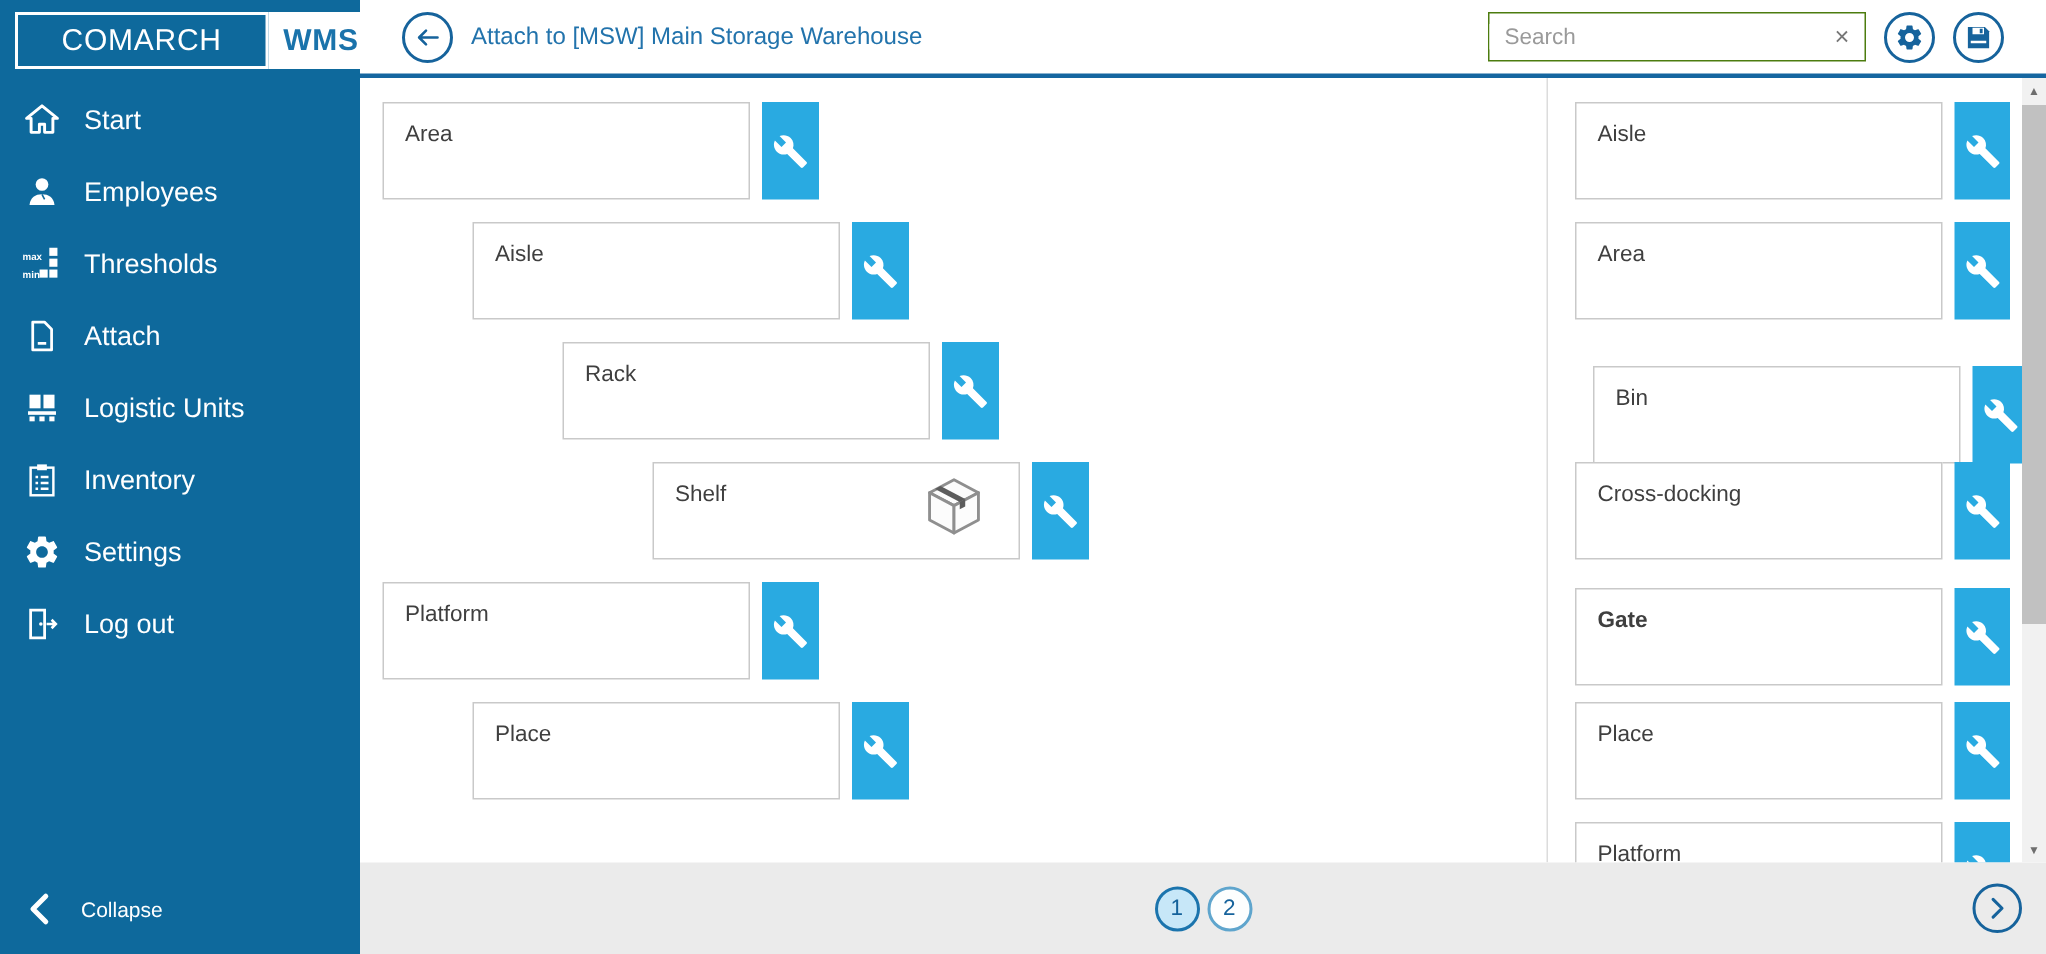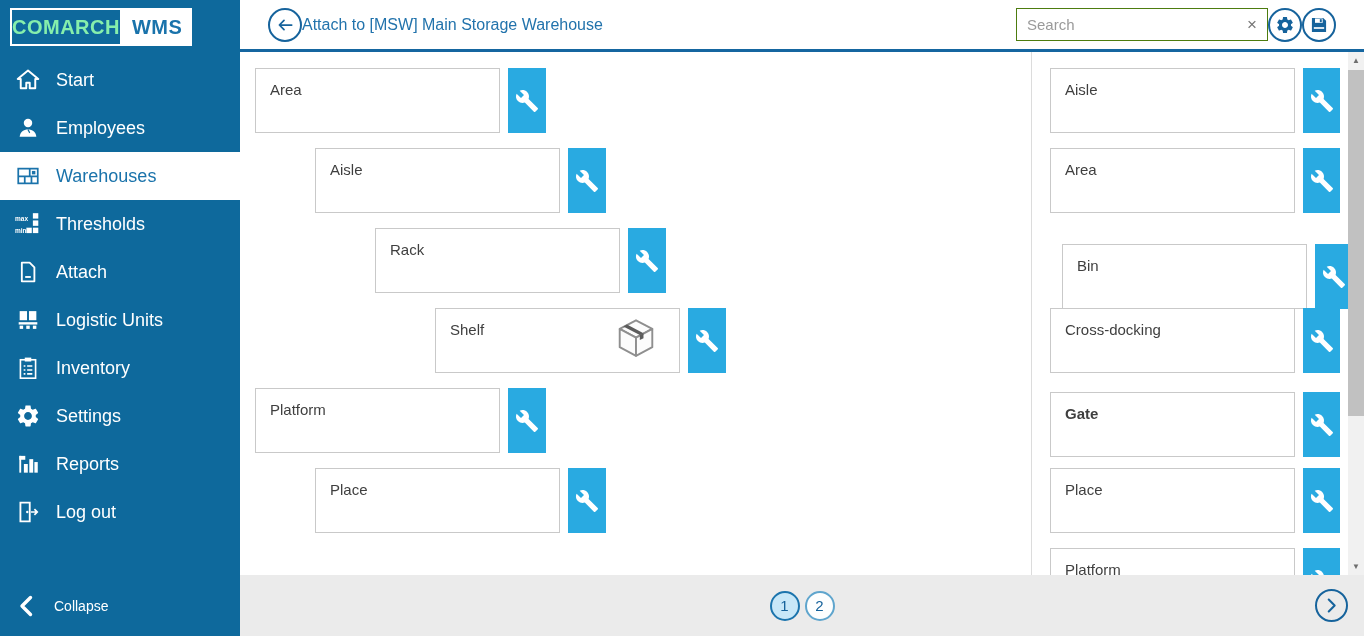--- a/index.html
+++ b/index.html
@@ -6,37 +6,37 @@
     --sidebar:#0e699c; --accent:#29aae1; --blue:#1a73ab; --circle:#16639c;
     --bottombar:#ebebeb; --boxborder:#c9c9c9; --label:#3f3f3f; --divider:#dcdcdc;
   }
   *{box-sizing:border-box; font-family:"Liberation Sans", sans-serif;}
   html,body{margin:0;padding:0;}
   .app{position:relative;width:1364px;height:636px;overflow:hidden;background:#fff;}
 
   
   .sidebar{position:absolute;left:0;top:0;width:240px;height:636px;background:var(--sidebar);}
   .logo{position:absolute;left:10px;top:8px;height:38px;display:flex;align-items:stretch;}
-  .brand1{border:2px solid #fff;color:#86efac;font-weight:bold;font-size:20px;letter-spacing:.5px;
-          display:flex;align-items:center;padding:0 0;}
+  .brand1{border:2px solid #fff;color:#ffffff;font-weight:normal;font-size:20px;letter-spacing:.5px;
+          display:flex;align-items:center;padding:0 29px;}
   .brand2{background:#fff;color:var(--blue);font-weight:bold;font-size:20px;letter-spacing:.5px;
           display:flex;align-items:center;padding:0 10px;}
   .nav{position:absolute;top:56px;left:0;right:0;}
   .nav-item{height:48px;display:flex;align-items:center;gap:15px;padding-left:15px;
             color:#fff;font-size:18px;cursor:pointer;}
   .nav-item.active{background:#fff;color:var(--blue);}
   .icon{display:inline-flex;align-items:center;justify-content:center;}
   .icon svg{width:26px;height:26px;}
   .collapse{position:absolute;left:0;top:575px;width:240px;height:61px;display:flex;
             align-items:center;gap:15px;padding-left:15px;color:#fff;font-size:14px;cursor:pointer;}
   .collapse .icon svg{width:24px;height:24px;}
 
   
   .header{position:absolute;left:240px;top:0;width:1124px;height:52px;background:#fff;
-          border-bottom:3px solid #1566a0;display:flex;align-items:center;padding:0 28px;}
+          border-bottom:3px solid #1566a0;display:flex;align-items:center;padding:0 28px;gap:12px;}
   .circle-btn{width:34px;height:34px;border-radius:50%;border:2px solid var(--circle);
               background:#fff;color:var(--circle);display:flex;align-items:center;justify-content:center;
               cursor:pointer;flex:0 0 auto;padding:0;}
   .circle-btn svg{width:20px;height:20px;}
   .page-title{color:#2273ac;font-size:16px;white-space:nowrap;}
   .searchbox{margin-left:auto;width:252px;height:33px;border:1px solid #4d7c0f;background:#fff;
              display:flex;align-items:center;}
   .searchbox input{flex:1;border:none;outline:none;padding:0 10px;font-size:15px;color:#444;min-width:0;}
   .searchbox input::placeholder{color:#9a9a9a;}
   .search-clear{border:none;background:none;color:#777;font-size:17px;width:30px;cursor:pointer;}
@@ -93,30 +93,20 @@
         <div class="nav-item">
           <span class="icon">
             <svg viewBox="0 0 24 24">
               <circle cx="12" cy="7.4" r="3.9" fill="currentColor"></circle>
               <path d="M4.3 20c.5-4.6 3.6-6.6 7.7-6.6s7.2 2 7.7 6.6z" fill="currentColor"></path>
               <path d="M12 13.5l1.6 3" stroke="#0e699c" stroke-width="1"></path>
             </svg>
           </span>
           <span>Employees</span>
         </div>
-        <div class="nav-item active">
-          <span class="icon">
-            <svg viewBox="0 0 24 24" fill="none" stroke="currentColor" stroke-width="1.6">
-              <rect x="3" y="5.2" width="18" height="13.6"></rect>
-              <path d="M3 12.4h18M13.6 5.2v7.2M9 12.4v6.4M15.2 12.4v6.4"></path>
-              <rect x="15.6" y="7.3" width="3.2" height="3.2" fill="currentColor" stroke="none"></rect>
-            </svg>
-          </span>
-          <span>Warehouses</span>
-        </div>
         <div class="nav-item">
           <span class="icon">
             <svg viewBox="0 0 24 24">
               <text x="0" y="9.5" font-size="6" font-weight="bold" fill="currentColor" font-family="sans-serif">max</text>
               <text x="0" y="20.5" font-size="6" font-weight="bold" fill="currentColor" font-family="sans-serif">min</text>
               <g fill="currentColor">
                 <rect x="16.5" y="2" width="5" height="5"></rect>
                 <rect x="16.5" y="8.7" width="5" height="5"></rect>
                 <rect x="10.5" y="15.4" width="5" height="5"></rect>
                 <rect x="16.5" y="15.4" width="5" height="5"></rect>
@@ -157,32 +147,20 @@
           </span>
           <span>Inventory</span>
         </div>
         <div class="nav-item">
           <span class="icon">
             <svg viewBox="0 0 24 24" fill="currentColor">
               <path d="M19.14 12.94c.04-.3.06-.61.06-.94 0-.32-.02-.64-.07-.94l2.03-1.58c.18-.14.23-.41.12-.61l-1.92-3.32c-.12-.22-.37-.29-.59-.22l-2.39.96c-.5-.38-1.03-.7-1.62-.94l-.36-2.54c-.04-.24-.24-.41-.48-.41h-3.84c-.24 0-.43.17-.47.41l-.36 2.54c-.59.24-1.13.57-1.62.94l-2.39-.96c-.22-.08-.47 0-.59.22L2.74 8.87c-.12.21-.08.47.12.61l2.03 1.58c-.05.3-.09.63-.09.94s.02.64.07.94l-2.03 1.58c-.18.14-.23.41-.12.61l1.92 3.32c.12.22.37.29.59.22l2.39-.96c.5.38 1.03.7 1.62.94l.36 2.54c.05.24.24.41.48.41h3.84c.24 0 .44-.17.47-.41l.36-2.54c.59-.24 1.13-.56 1.62-.94l2.39.96c.22.08.47 0 .59-.22l1.92-3.32c.12-.22.07-.47-.12-.61l-2.01-1.58zM12 15.6c-1.98 0-3.6-1.62-3.6-3.6s1.62-3.6 3.6-3.6 3.6 1.62 3.6 3.6-1.62 3.6-3.6 3.6z"></path>
             </svg>
           </span>
           <span>Settings</span>
-        </div>
-        <div class="nav-item">
-          <span class="icon">
-            <svg viewBox="0 0 24 24" fill="currentColor">
-              <path d="M4 4.5h5.5v3.6H4z"></path>
-              <rect x="4" y="4.5" width="1.7" height="15.5"></rect>
-              <rect x="8.2" y="12" width="3.6" height="8"></rect>
-              <rect x="13.2" y="7.5" width="3.6" height="12.5"></rect>
-              <rect x="17.9" y="10.2" width="3.1" height="9.8"></rect>
-            </svg>
-          </span>
-          <span>Reports</span>
         </div>
         <div class="nav-item">
           <span class="icon">
             <svg viewBox="0 0 24 24">
               <path d="M5 3.4h8.6v17.2H5z" fill="none" stroke="currentColor" stroke-width="1.7"></path>
               <circle cx="11.3" cy="12" r="1.1" fill="currentColor"></circle>
               <path d="M14.8 12h5.6M17.9 9.4l2.6 2.6-2.6 2.6" fill="none" stroke="currentColor" stroke-width="1.6"></path>
             </svg>
           </span>
           <span>Log out</span>

